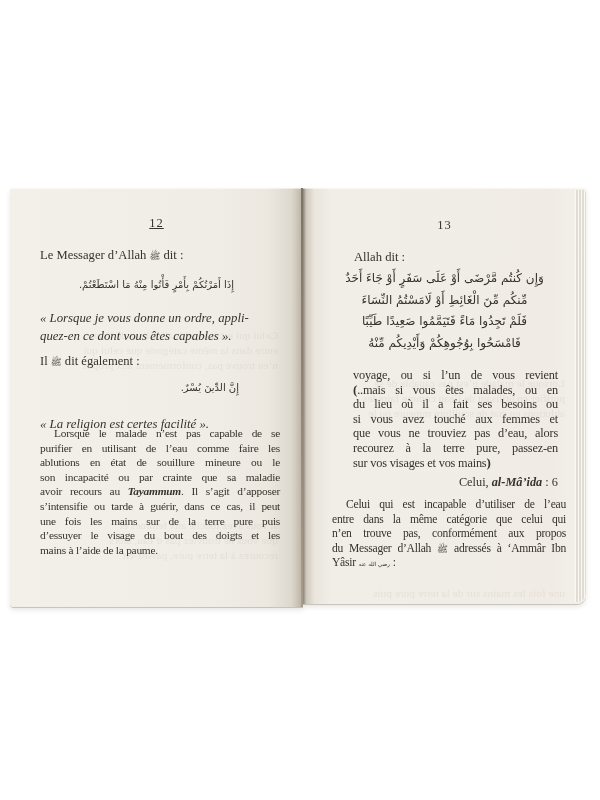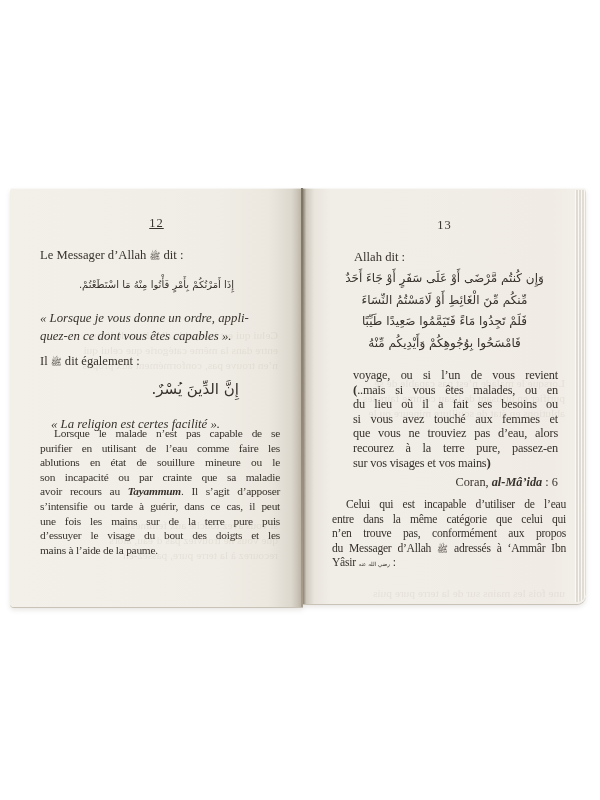--- a/index.html
+++ b/index.html
@@ -70,24 +70,24 @@
       <div class="quote" style="top:122px;left:30px;width:242px;">
         <div>« Lorsque je vous donne un ordre, appli-</div>
         <div>quez-en ce dont vous êtes capables ».</div>
       </div>
 
       <div class="line" style="top:166px;left:30px;">
         <span>Il </span><span class="pbuh">ﷺ</span><span> dit également :</span>
       </div>
 
       <div class="line" style="top:192px;right:64px;">
-        <span class="arabic" style="font-size:15px;">إِنَّ الدِّينَ يُسْرٌ.</span>
+        <span class="arabic" style="font-size:10px;">إِنَّ الدِّينَ يُسْرٌ.</span>
       </div>
 
-      <div class="quote" style="top:228px;left:30px;width:242px;margin-left:11px;">
+      <div class="quote" style="top:228px;left:30px;width:242px;">
         <div>« La religion est certes facilité ».</div>
       </div>
 
       <div class="para" style="top:238px;left:30px;width:240px;">
         <div class="jl indent">Lorsque le malade n’est pas capable de se</div>
         <div class="jl">purifier en utilisant de l’eau comme faire les</div>
         <div class="jl">ablutions en état de souillure mineure ou le</div>
         <div class="jl">son incapacité ou par crainte que sa maladie</div>
         <div class="jl"><span>avoir recours au </span><span class="it">Tayammum</span><span>. Il s’agit d’apposer</span></div>
         <div class="jl">s’intensifie ou tarde à guérir, dans ce cas, il peut</div>
@@ -123,21 +123,21 @@
         <div class="jl">voyage, ou si l’un de vous revient</div>
         <div class="jl"><span class="vbracket">(</span><span>..mais si vous êtes malades, ou en</span></div>
         <div class="jl">du lieu où il a fait ses besoins ou</div>
         <div class="jl">si vous avez touché aux femmes et</div>
         <div class="jl">que vous ne trouviez pas d’eau, alors</div>
         <div class="jl">recourez à la terre pure, passez-en</div>
         <div><span>sur vos visages et vos mains</span><span class="vbracket">)</span></div>
       </div>
 
       <div class="reference" style="top:287px;right:28px;">
-        <span>Coran, </span><span class="it">al-Mâ’ida</span><span> : 6</span>
+        <span>Celui, </span><span class="it">al-Mâ’ida</span><span> : 6</span>
       </div>
 
       <div class="para" style="top:310px;left:29px;width:234px;font-size:11.6px;">
         <div class="jl indent">Celui qui est incapable d’utiliser de l’eau</div>
         <div class="jl">entre dans la même catégorie que celui qui</div>
         <div class="jl">n’en trouve pas, conformément aux propos</div>
         <div class="jl"><span>du Messager d’Allah </span><span class="pbuh">ﷺ</span><span> adressés à ‘Ammâr Ibn</span></div>
         <div><span>Yâsir </span><span class="companion">رضي الله عنه</span><span> :</span></div>
       </div>
     </div>

